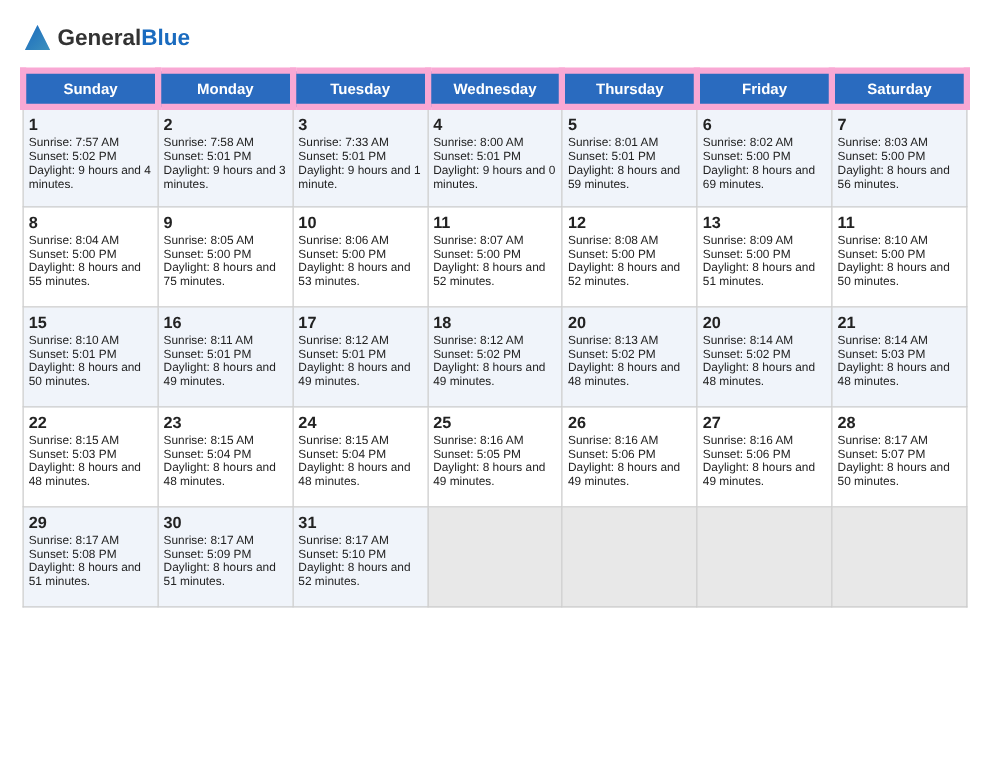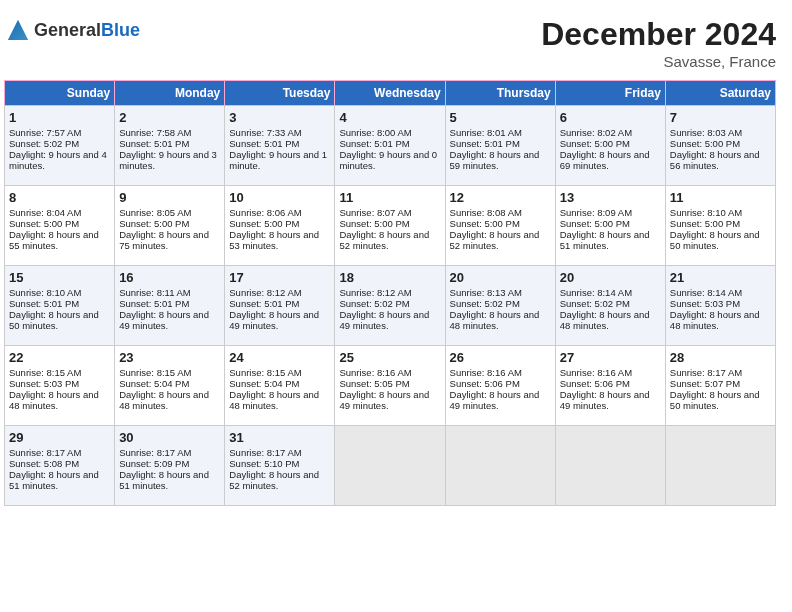--- a/index.html
+++ b/index.html
@@ -4,21 +4,21 @@
   <style>
     * { box-sizing: border-box; margin: 0; padding: 0; }
     body {
       font-family: Arial, sans-serif;
       background: #fff;
       width: 792px;
       height: 612px;
       overflow: hidden;
     }
     .container {
-      padding: 16px 16px 10px 4px;
+      padding: 16px 16px 10px 16px;
     }
     .header-row {
       display: flex;
       justify-content: space-between;
       align-items: flex-start;
       margin-bottom: 10px;
     }
     .logo {
       display: flex;
       align-items: center;
@@ -54,22 +54,22 @@
       width: 100%;
       border-collapse: collapse;
       table-layout: fixed;
     }
     th {
       background-color: #2a6bbf;
       color: #fff;
       font-size: 12px;
       font-weight: bold;
       padding: 5px 4px;
-      text-align: right;
-      border: 1px solid #f9a8d4;
+      text-align: center;
+      border: 5px solid #f9a8d4;
     }
     td {
       vertical-align: top;
       border: 1px solid #ccc;
       padding: 4px 4px;
       font-size: 9.5px;
       color: #222;
       height: 80px;
       background: #fff;
     }
@@ -102,24 +102,20 @@
           <linearGradient id="grad" x1="0" y1="0" x2="1" y2="1">
             <stop offset="0%" stop-color="#1a6bbf"></stop>
             <stop offset="100%" stop-color="#5ab"></stop>
           </linearGradient>
         </defs>
       </svg>
       <div>
         <span class="logo-text-general">General</span><span class="logo-text-blue">Blue</span>
       </div>
     </div>
-    <div class="title-block">
-      <div class="month-title">December 2024</div>
-      <div class="location-title">Savasse, France</div>
-    </div>
   </div>
 
   <table>
     <thead>
       <tr>
         <th><span>Sunday</span></th>
         <th><span>Monday</span></th>
         <th><span>Tuesday</span></th>
         <th><span>Wednesday</span></th>
         <th><span>Thursday</span></th>

